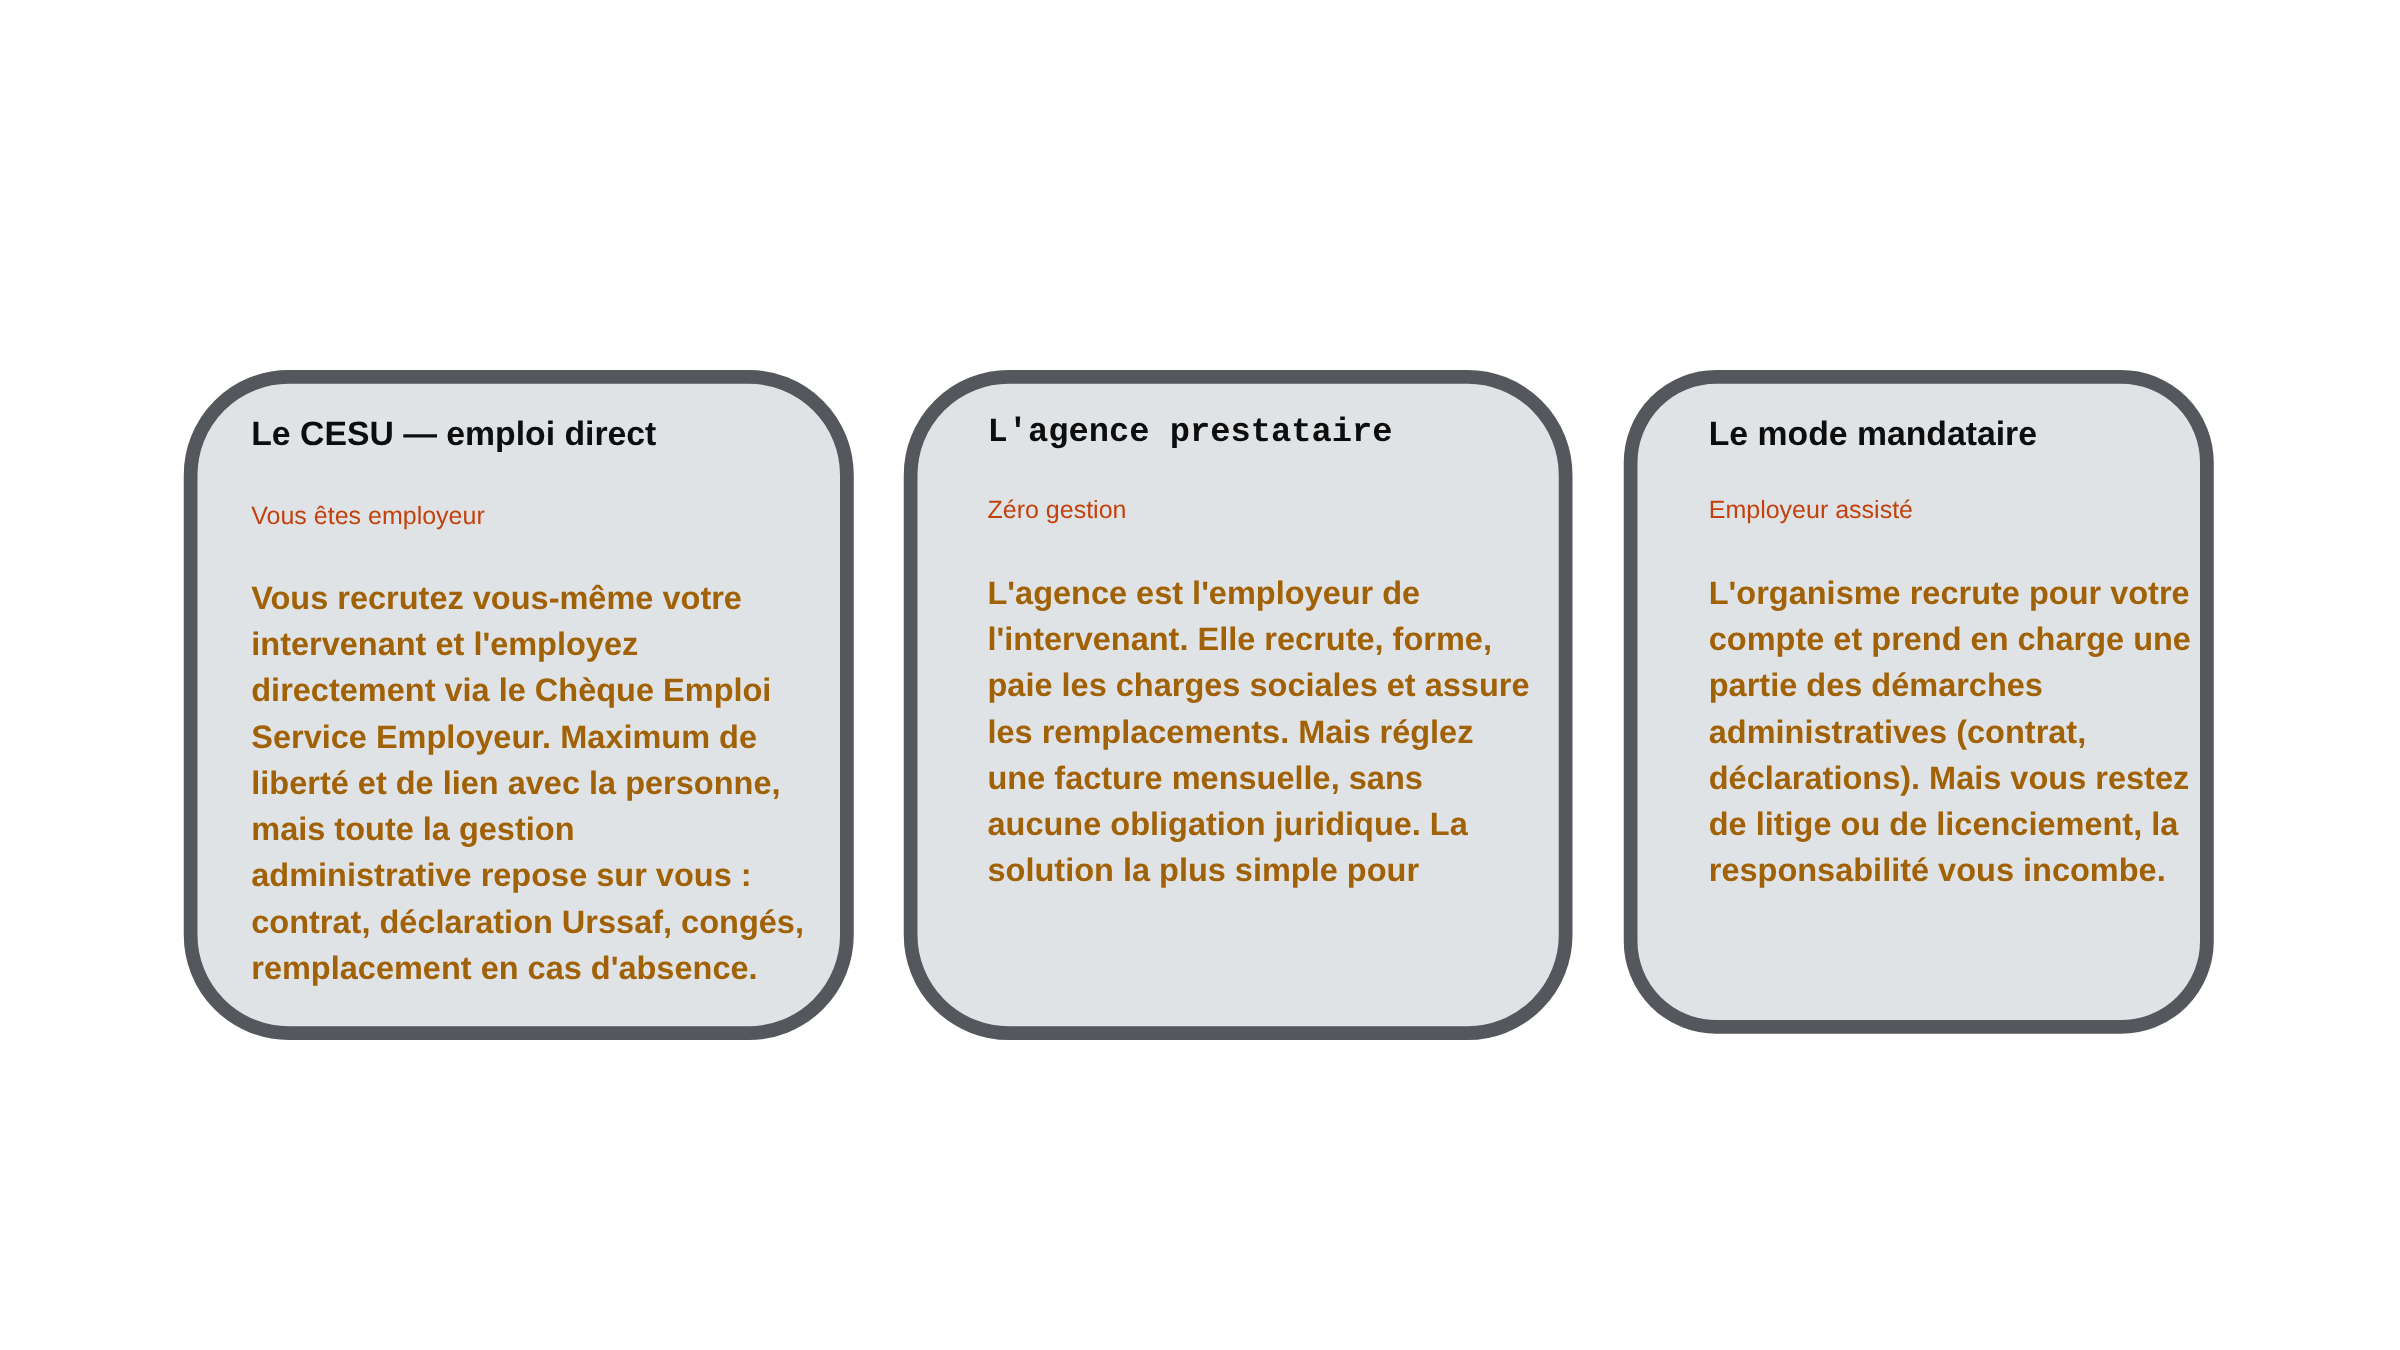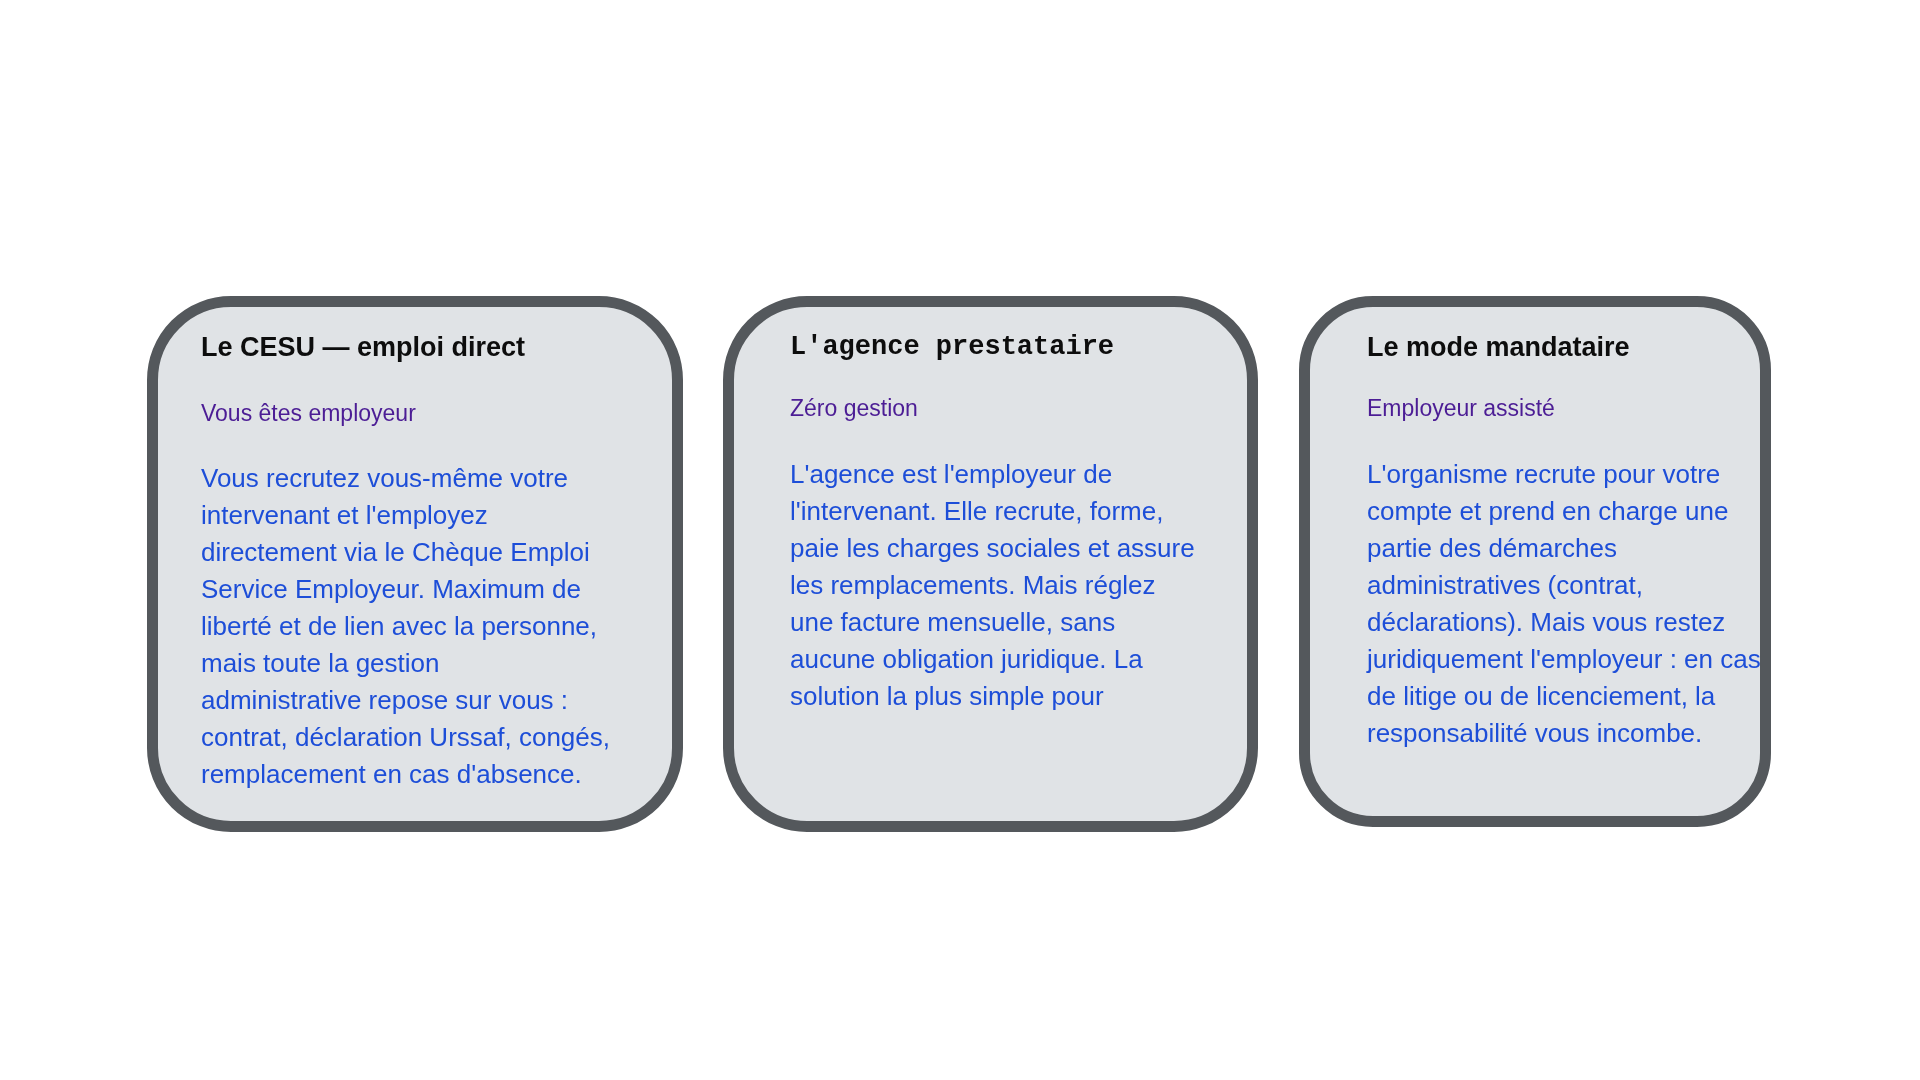--- a/index.html
+++ b/index.html
@@ -30,31 +30,32 @@
     left: 0;
     font-weight: bold;
     font-size: 27px;
     line-height: 34px;
     white-space: nowrap;
     color: #0d0d0d;
   }
   .card-subtitle {
     position: absolute;
     left: 0;
-    font-size: 23px;
+    font-size: 20px;
     line-height: 28px;
     white-space: nowrap;
-    color: #4c1d95;
+    color: #c2410c;
   }
   .card-body {
     position: absolute;
     left: 0;
     font-size: 26px;
     line-height: 37px;
-    color: #1d4ed8;
+    color: #a16207;
+    font-weight: bold;
   }
   .card-body .line {
     display: block;
     white-space: nowrap;
   }
   .content {
     position: absolute;
   }
 </style>
 </head>
@@ -99,20 +100,19 @@
   <div class="card" style="left:1299px; top:296px; width:472px; height:531px; border-radius:74px;">
     <div class="content" style="left:57px; top:0; width:460px; height:100%;">
       <div class="card-title" style="top:23px;">Le mode mandataire</div>
       <div class="card-subtitle" style="top:87px;">Employeur assisté</div>
       <div class="card-body" style="top:149px;">
         <span class="line">L'organisme recrute pour votre</span>
         <span class="line">compte et prend en charge une</span>
         <span class="line">partie des démarches</span>
         <span class="line">administratives (contrat,</span>
         <span class="line">déclarations). Mais vous restez</span>
-        <span class="line">juridiquement l'employeur : en cas</span>
         <span class="line">de litige ou de licenciement, la</span>
         <span class="line">responsabilité vous incombe.</span>
       </div>
     </div>
   </div>
 
 </div>
 
 </body></html>

